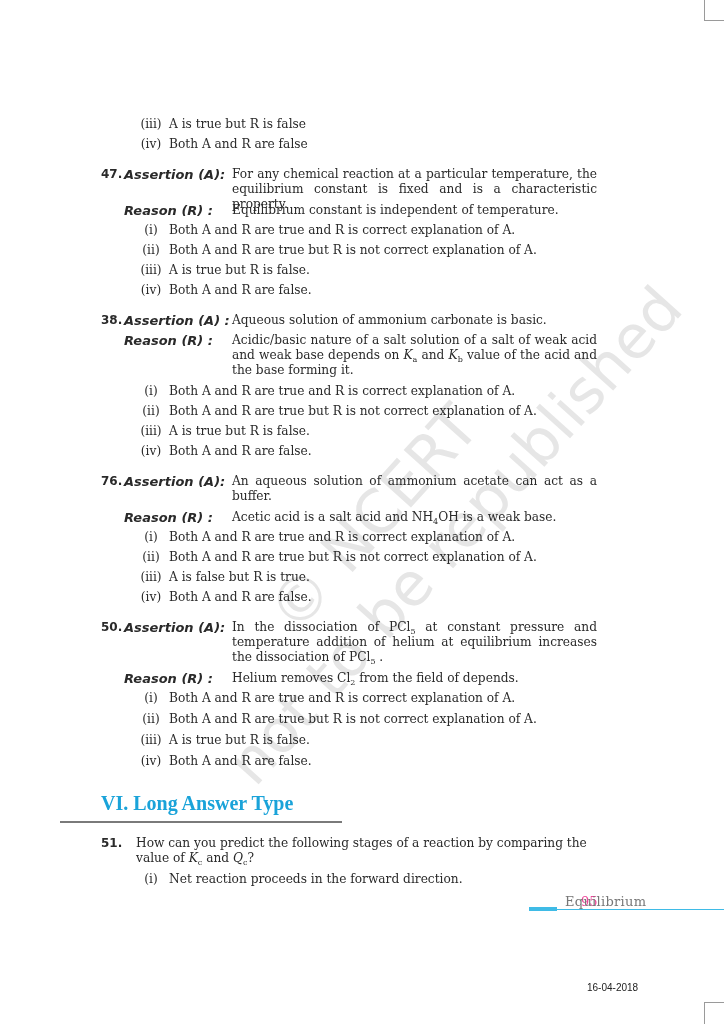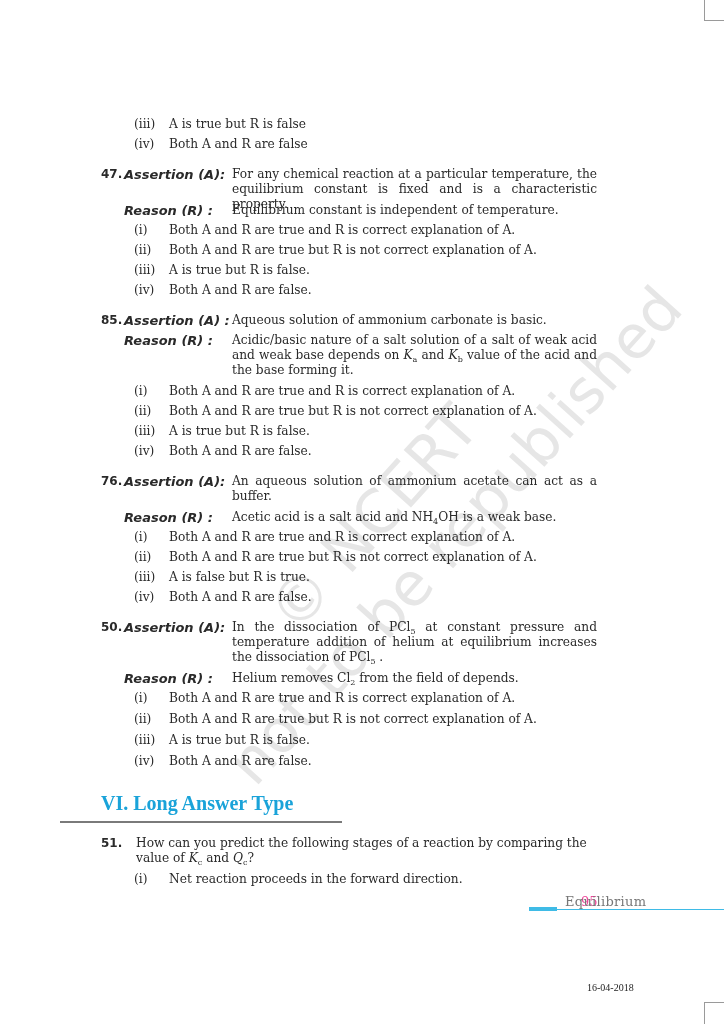--- a/index.html
+++ b/index.html
@@ -8,36 +8,36 @@
   .crop-tr { position:absolute; left:704px; top:0; width:20px; height:20px;
              border-left:1px solid #9a9a9a; border-bottom:1px solid #9a9a9a; }
   .crop-br { position:absolute; left:704px; top:1002px; width:20px; height:22px;
              border-left:1px solid #9a9a9a; border-top:1px solid #9a9a9a; }
   .watermark { position:absolute; left:120px; top:470px; width:560px;
                transform:rotate(-48deg); transform-origin:center; color:#e6e6e6;
                font-family:"DejaVu Sans", sans-serif; font-size:60px; line-height:72px;
                text-align:center; pointer-events:none; z-index:0; white-space:nowrap; }
   .content { position:absolute; left:0; top:0; width:724px; z-index:1; }
   .row { position:absolute; font-size:12.2px; line-height:15px; }
-  .lbl { position:absolute; left:134px; width:34px; }
+  .lbl { position:absolute; left:134px; width:34px; text-align:center; }
   .opt-text { position:absolute; left:169px; white-space:nowrap; }
   .qnum { position:absolute; left:101px; font-weight:bold; font-family:"DejaVu Sans", sans-serif; font-size:12px; }
   .ar-label { position:absolute; left:124px; font-weight:bold; font-style:italic;
               font-family:"DejaVu Sans", sans-serif; font-size:13px; white-space:nowrap; }
   .ar-text { position:absolute; left:232px; width:365px; text-align:justify; }
   sub { font-size:8px; vertical-align:-3px; line-height:0; }
   .section-title { position:absolute; left:101px; top:792px; color:#1aa3d9;
                    font-family:Liberation Serif, serif; font-weight:bold; font-size:20px; }
   .section-rule { position:absolute; left:60px; top:821px; width:282px; height:2px; background:#7a7a7a; }
   .q51-text { position:absolute; left:136px; width:470px; }
   .footer-bar { position:absolute; left:529px; top:907px; width:28px; height:4px; background:#3fbbe6; }
   .footer-line { position:absolute; left:557px; top:909px; width:167px; height:1px; background:#3fbbe6; }
   .page-num { position:absolute; left:535px; top:894px; font-size:13px; color:#ec4899;margin-left:46px; }
   .chapter { position:absolute; left:565px; top:894px; font-size:13px; color:#777; letter-spacing:0.3px; }
-  .date { position:absolute; left:587px; top:982px; font-family:Liberation Serif, serif; font-size:10px; color:#222; }
+  .date { position:absolute; left:587px; top:982px; font-family:Liberation Sans, sans-serif; font-size:10px; color:#222; }
 </style>
 </head>
 <body>
 
 <div class="crop-tr"></div>
 <div class="crop-br"></div>
 
 <div class="watermark">
   <div>© NCERT</div>
   <div>not to be republished</div>
@@ -74,21 +74,21 @@
   <div class="row" style="top:263px;">
       <span class="lbl">(iii)</span>
       <span class="opt-text">A is true but R is false.</span>
     </div>
   <div class="row" style="top:283px;">
       <span class="lbl">(iv)</span>
       <span class="opt-text">Both A and R are false.</span>
     </div>
 
   <div class="row" style="top:313px; width:724px;">
-    <span class="qnum">85.</span>
+    <span class="qnum">38.</span>
     <span class="ar-label">Assertion (A) :</span>
     <span class="ar-text">Aqueous solution of ammonium carbonate is basic.</span>
   </div>
   <div class="row" style="top:333px; width:724px;">
     <span class="ar-label">Reason (R) :</span>
     <span class="ar-text"><span>Acidic/basic nature of a salt solution of a salt of weak acid and weak base depends on </span><i>K</i><sub>a</sub><span> and </span><i>K</i><sub>b</sub><span> value of the acid and the base forming it.</span></span>
   </div>
   <div class="row" style="top:384px;">
       <span class="lbl">(i)</span>
       <span class="opt-text">Both A and R are true and R is correct explanation of A.</span>

